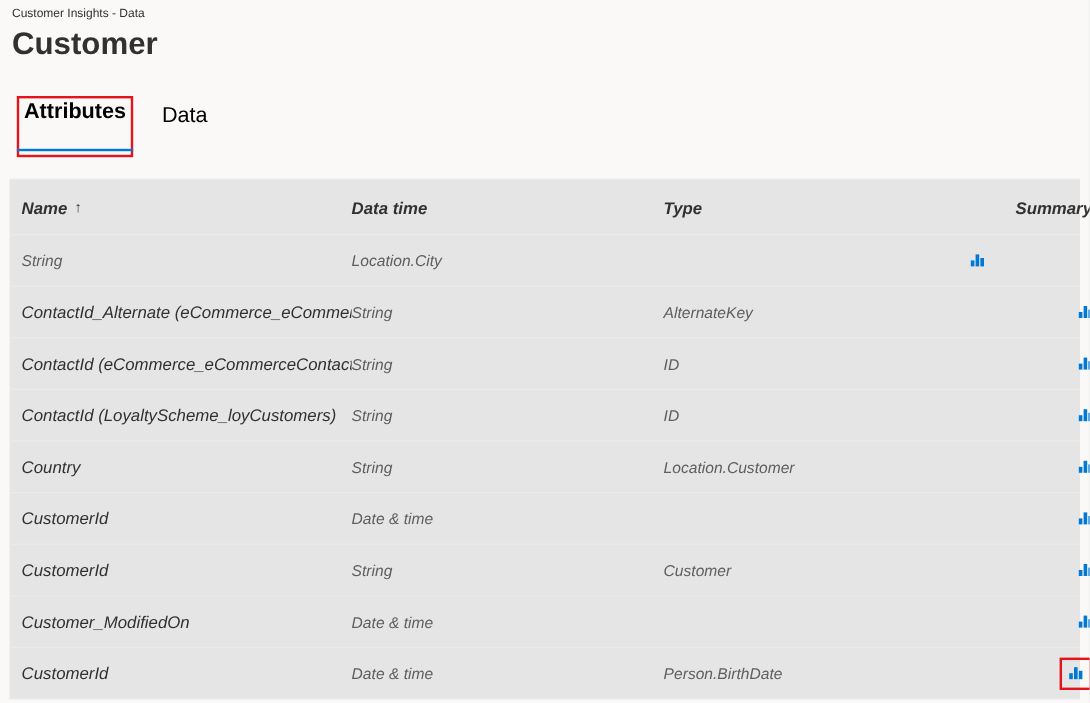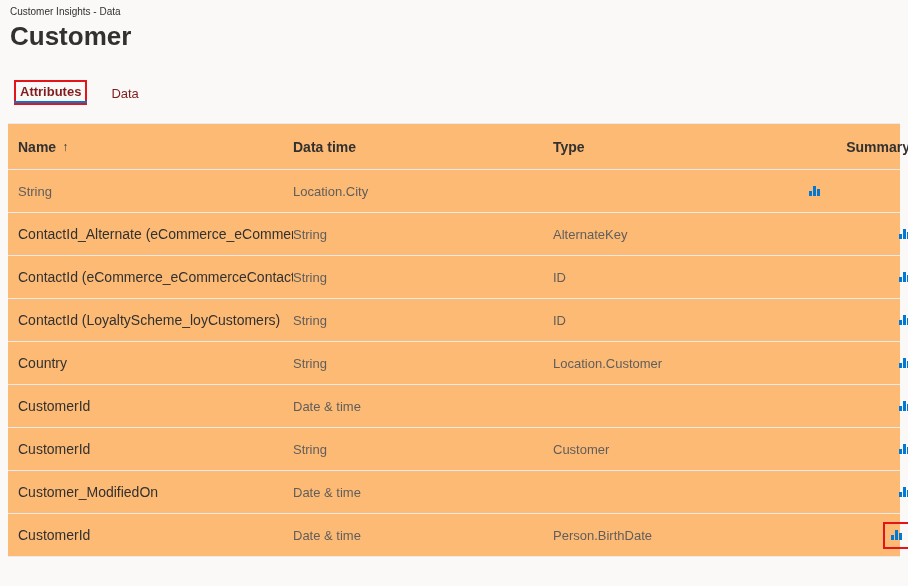--- a/index.html
+++ b/index.html
@@ -22,24 +22,24 @@
     font-size: 26px;
     font-weight: 700;
     margin: 4px 0 28px 2px;
   }
   .tabs {
     display: flex;
     gap: 20px;
     padding-left: 6px;
   }
   .tab {
-    font-size: 13px;
-    padding: 6px 4px 4px 4px;
+    font-size: 18px;
+    padding: 6px 4px 24px 4px;
     cursor: pointer;
-    color: #7f1d1d;
+    color: #000000;
     position: relative;
   }
   .tab.active {
     font-weight: 600;
   }
   .tab.active::after {
     content: "";
     position: absolute;
     left: -2px; right: -2px; bottom: 0;
     height: 2px;
@@ -48,23 +48,24 @@
   .highlight-red {
     border: 2px solid #e3141a;
     display: inline-block;
   }
   .tabs-highlight {
     display: inline-block;
     padding: 0;
   }
 
   .panel {
-    background: #fdba74;
+    background: #e5e5e5;
     margin-top: 18px;
     border-top: 1px solid #edebe9;
+    font-style: italic;
   }
   .grid-row {
     display: grid;
     grid-template-columns: 275px 260px 275px 90px;
     align-items: center;
     border-bottom: 1px solid #edebe9;
     padding: 0 10px;
     height: 43px;
     font-size: 13px;
     color: #605e5c;

